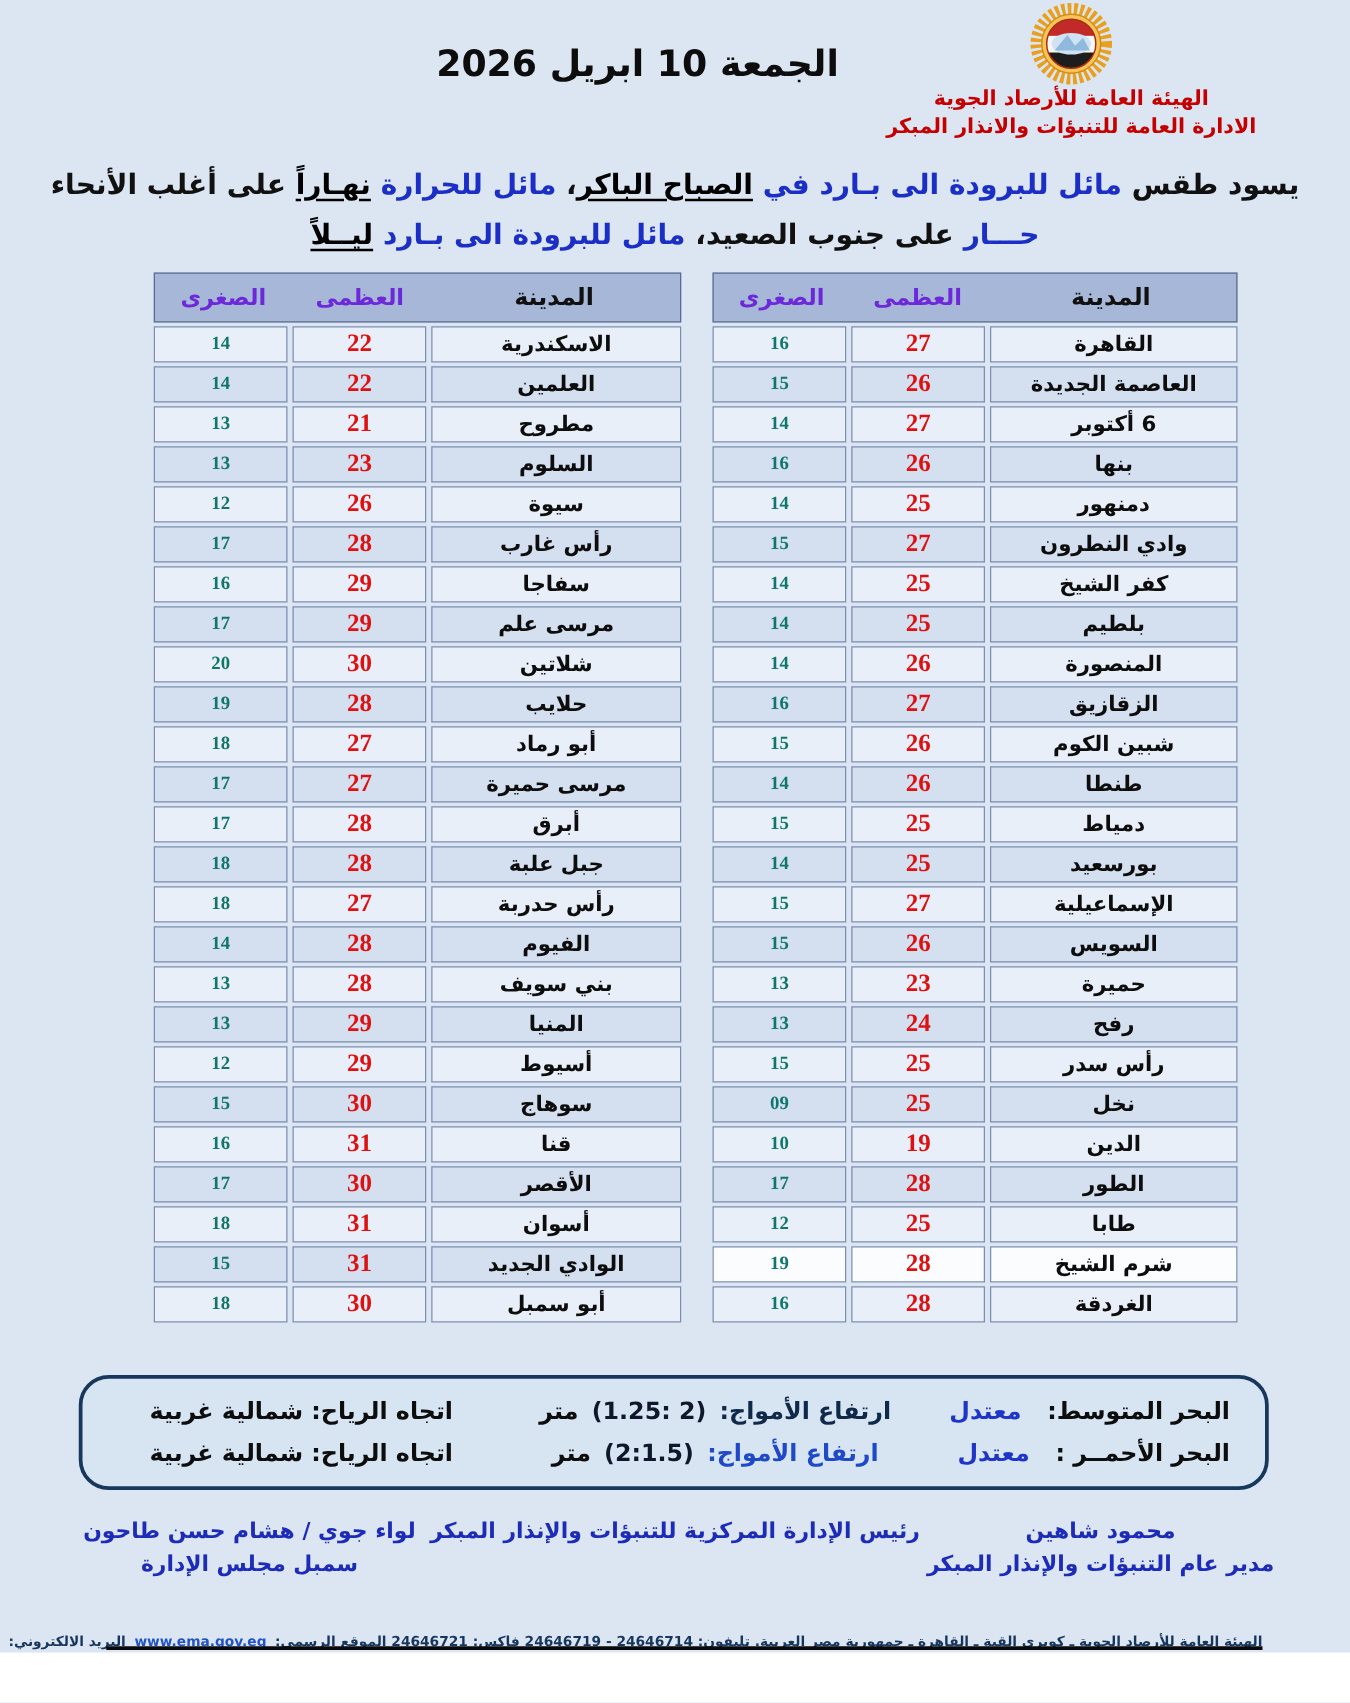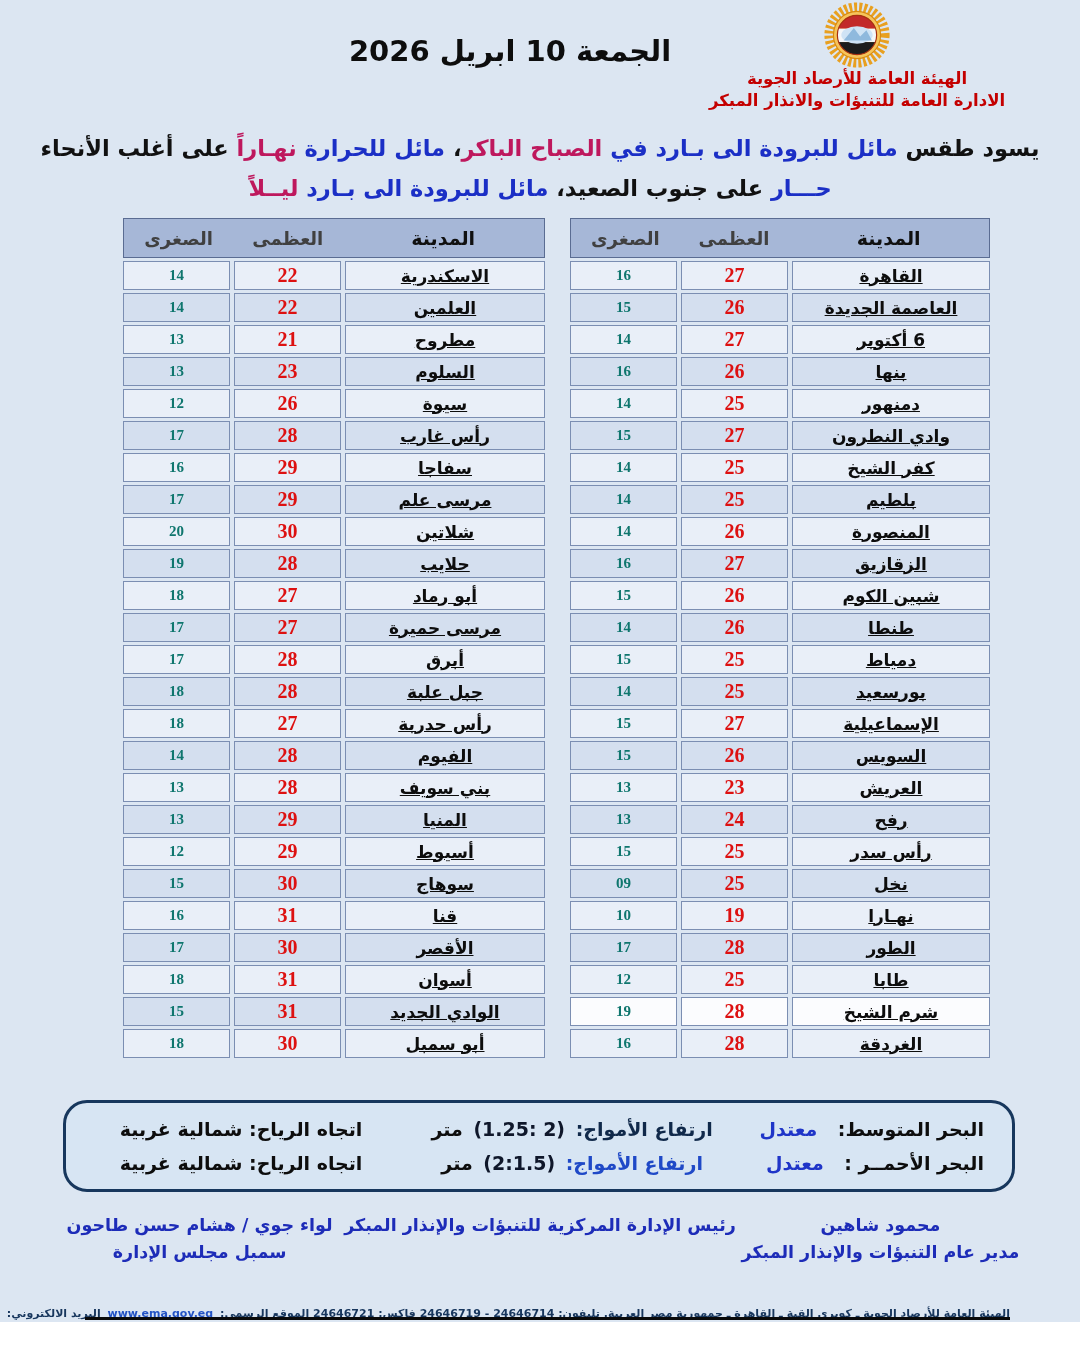--- a/index.html
+++ b/index.html
@@ -12,38 +12,38 @@
   .org-line{color:#c40000;font-weight:bold;font-size:16.5px;line-height:22px;direction:rtl;}
   .title-block{position:absolute;top:24px;left:190px;width:640px;text-align:center;direction:rtl;}
   .report-title{color:#1d2cb8;font-weight:bold;font-size:21px;}
   .report-date{color:#0d0d0d;font-weight:bold;font-size:29px;margin-top:10px;}
 
   
   .summary{position:absolute;top:128px;left:40px;right:40px;text-align:center;direction:rtl;
            font-weight:bold;font-size:22.5px;line-height:40px;}
   .s-k{color:#111;margin-top:18px;}
   .s-b{color:#1b2fc6;}
-  .s-ku{color:#be185d;text-underline-offset:4px;}
+  .s-ku{color:#000000;text-decoration:underline;text-underline-offset:4px;}
 
   
   .temp-table{position:absolute;top:218px;}
   .table-left{left:123px;width:422px;}
   .table-right{left:570px;width:420px;}
   .t-header{height:40px;display:grid;grid-template-columns:48% 26% 26%;direction:rtl;
             background:#a6b7d7;border:1px solid #5a6c92;align-items:center;text-align:center;
             font-weight:bold;box-sizing:border-box;}
   .th-city{color:#101010;font-size:19px;}
-  .th-max,.th-min{color:#404040;font-size:18px;}
+  .th-max,.th-min{color:#6d28d9;font-size:18px;}
   .t-body{display:flex;flex-direction:column;gap:3px;margin-top:3px;}
   .t-row{display:grid;grid-template-columns:1fr 107px 107px;column-gap:4px;direction:rtl;height:29px;}
   .cell{border:1px solid #7b8eb2;display:flex;align-items:center;justify-content:center;box-sizing:border-box;}
   .t-row:nth-child(odd) .cell{background:#e9eff8;}
   .t-row:nth-child(even) .cell{background:#d4dfef;}
   .t-row.hl .cell{background:#fbfcfe;}
-  .cell.city{color:#0d0d0d;font-weight:bold;font-size:17px;direction:rtl;text-decoration:underline;}
+  .cell.city{color:#0d0d0d;font-weight:bold;font-size:17px;direction:rtl;}
   .cell.max{color:#dd1111;font-weight:bold;font-size:20px;font-family:"Liberation Serif",serif;}
   .cell.min{color:#0f766e;font-weight:bold;font-size:15px;font-family:"Liberation Serif",serif;}
 
   
   .marine{position:absolute;top:1100px;left:63px;width:952px;height:92px;background:#d7e5f3;
           border:3px solid #17375d;border-radius:24px;display:flex;flex-direction:column;
           justify-content:center;gap:12px;direction:rtl;box-sizing:border-box;}
   .marine-row{display:grid;grid-template-columns:30% 33% 37%;font-weight:bold;font-size:19px;align-items:center;}
   .sea{padding-right:28px;color:#0d0d0d;white-space:nowrap;}
   .sea .state{color:#1f35c8;margin-right:14px;}
@@ -317,41 +317,41 @@
           <div class="cell city">الإسماعيلية</div>
           <div class="cell max">27</div>
           <div class="cell min">15</div>
         </div>
         <div class="t-row">
           <div class="cell city">السويس</div>
           <div class="cell max">26</div>
           <div class="cell min">15</div>
         </div>
         <div class="t-row">
-          <div class="cell city">العريش</div>
+          <div class="cell city">حميرة</div>
           <div class="cell max">23</div>
           <div class="cell min">13</div>
         </div>
         <div class="t-row">
           <div class="cell city">رفح</div>
           <div class="cell max">24</div>
           <div class="cell min">13</div>
         </div>
         <div class="t-row">
           <div class="cell city">رأس سدر</div>
           <div class="cell max">25</div>
           <div class="cell min">15</div>
         </div>
         <div class="t-row">
           <div class="cell city">نخل</div>
           <div class="cell max">25</div>
           <div class="cell min">09</div>
         </div>
         <div class="t-row">
-          <div class="cell city">نهـارا</div>
+          <div class="cell city">الدين</div>
           <div class="cell max">19</div>
           <div class="cell min">10</div>
         </div>
         <div class="t-row">
           <div class="cell city">الطور</div>
           <div class="cell max">28</div>
           <div class="cell min">17</div>
         </div>
         <div class="t-row">
           <div class="cell city">طابا</div>

